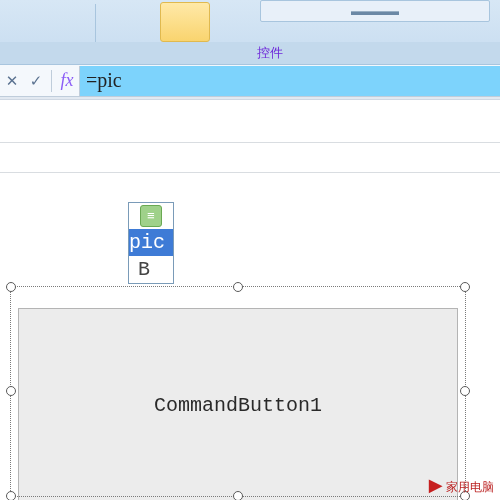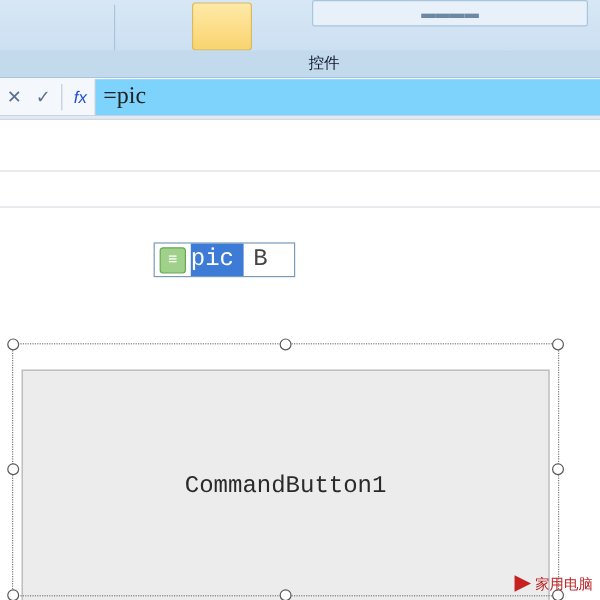--- a/index.html
+++ b/index.html
@@ -23,52 +23,52 @@
     position: absolute; left: 260px; top: 0px;
     width: 230px; height: 22px;
     border: 1px solid #a8c5de; background: #e8f0f9;
     font-size: 12px; color: #6b88a5; text-align: center;
     line-height: 20px; border-radius: 2px;
   }
   .ribbon-group-label {
     position: absolute; left: 0; right: 0; bottom: 0;
     height: 22px; line-height: 22px;
     background: #c3d9ec; text-align: center;
-    font-size: 13px; color: #0f172a; padding-left: 40px;
+    font-size: 13px; color: #6d28d9; padding-left: 40px;
   }
   .ribbon-divider {
     position: absolute; left: 95px; top: 4px; bottom: 22px;
     width: 1px; background: #a8c5de;
   }
   .formula-bar {
     display: flex; align-items: center;
     height: 32px; border-bottom: 1px solid #bfcddb;
     background: #f4f8fc;
   }
   .fb-btn {
     width: 24px; height: 32px; display: flex;
     align-items: center; justify-content: center;
     color: #5a7290; font-size: 15px; cursor: pointer;
   }
-  .fb-fx { font-style: italic; font-size: 14px; color: #1d4ed8; font-family: Liberation Sans, sans-serif; }
+  .fb-fx { font-style: italic; font-size: 18px; color: #8b5cf6; font-family: Liberation Serif, serif; }
   .fb-sep { width: 1px; height: 22px; background: #bfcddb; margin: 0 3px; }
   .fb-input {
     flex: 1; height: 30px; border: none; outline: none;
     background: #7dd3fc; padding: 0 6px;
     font-family: Liberation Serif, serif; font-size: 20px;
     color: #222; border-left: 1px solid #bfcddb;
   }
   .edge { height: 3px; background: #e2e9f1; border-bottom: 1px solid #cfd8e3;}
   .sheet { position: relative; width: 500px; height: 400px; background: #fff; }
   .gridline-h { position: absolute; left: 0; right: 0; height: 1px; background: #d9dde1; }
   .autocomplete {
     position: absolute; left: 128px; top: 102px;
     display: flex; align-items: center;
     border: 1px solid #7a9bb8; background: #fff;
-    font-family: "Courier New", monospace; font-size: 20px;
+    font-family: "Courier New", monospace; font-size: 20px; flex-direction: column;
   }
   .ac-icon {
     width: 22px; height: 22px; margin: 2px 4px;
     background: #9fd18a; border: 1px solid #6aa953;
     border-radius: 3px; display:flex; align-items:center; justify-content:center;
   }
   .ac-icon::after { content:"≡"; font-size:13px; color:#fff; }
   .ac-sel { background: #3e7bd6; color: #fff; padding: 2px 8px 2px 0; }
   .ac-rest { color: #444; padding: 2px 22px 2px 8px; }
   .cmd-btn {

